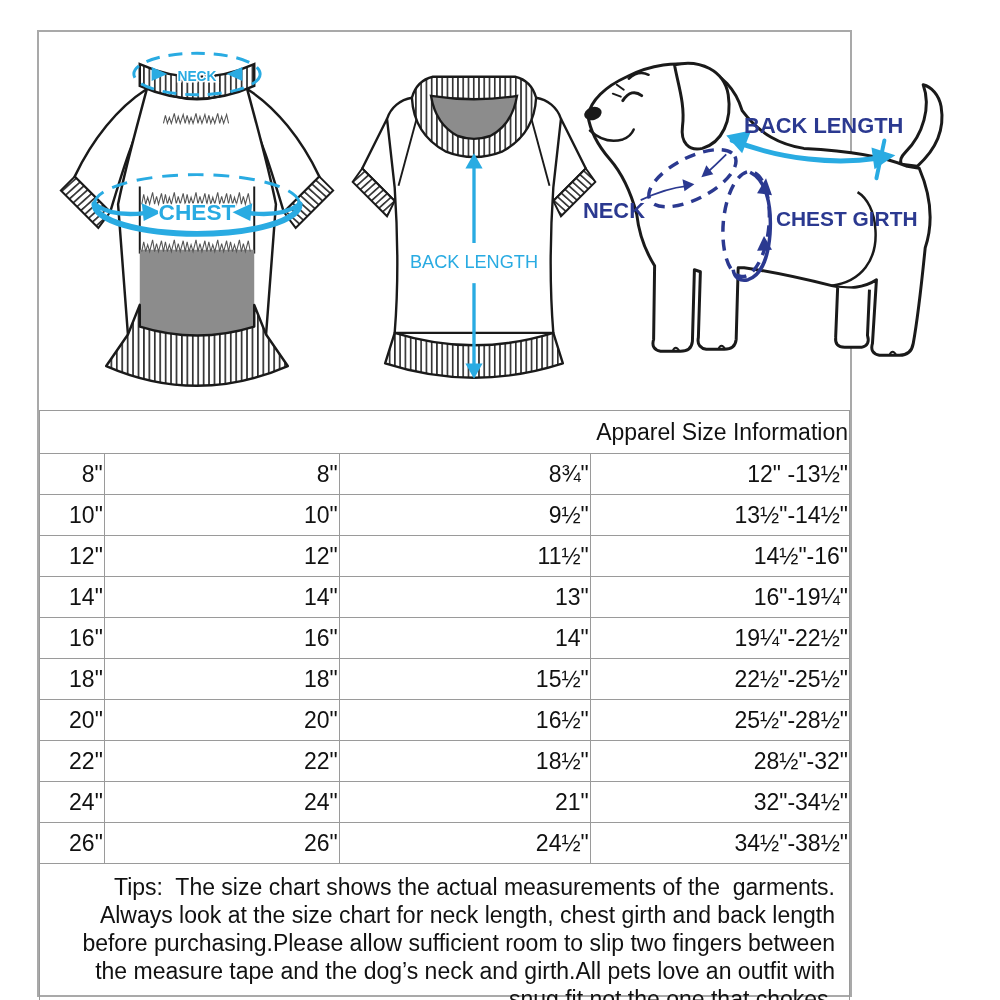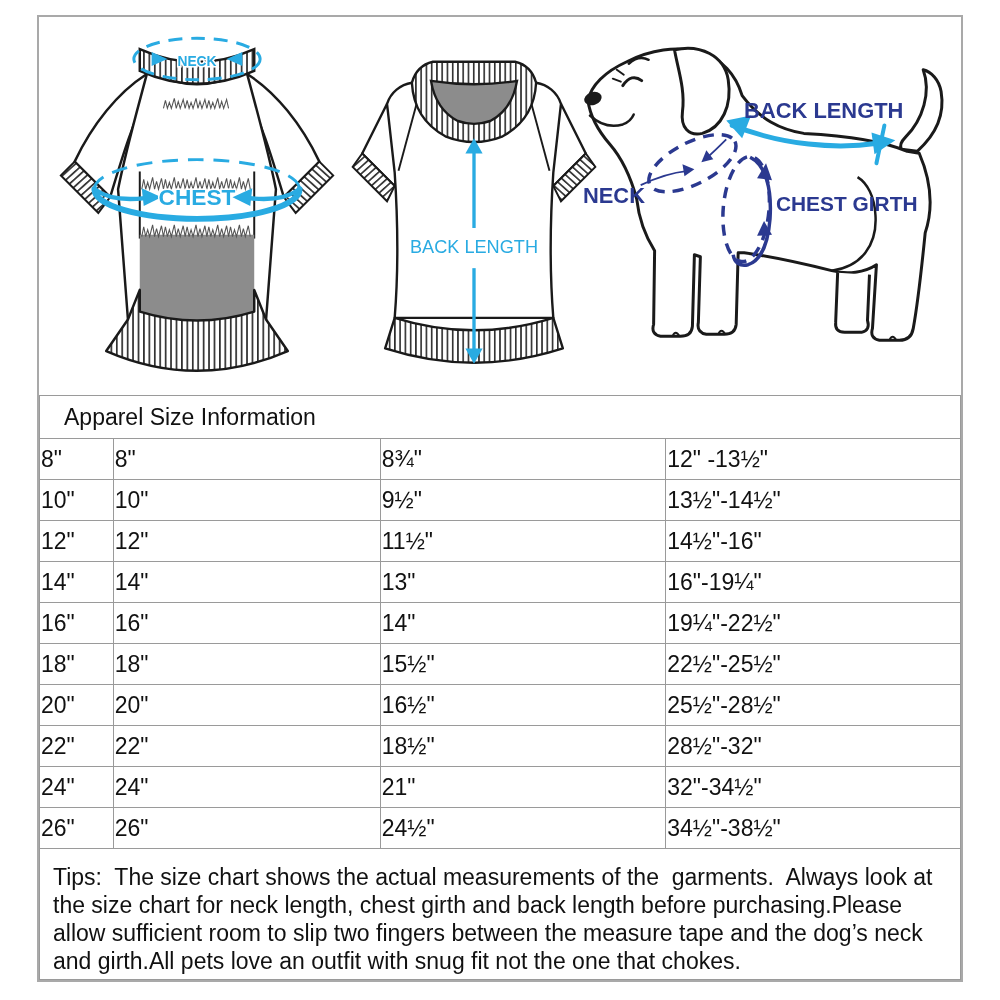--- a/index.html
+++ b/index.html
@@ -1,27 +1,27 @@
 <!DOCTYPE html>
 <html><head>
 <meta charset="utf-8">
 <style>
   html,body{margin:0;padding:0;background:#fff;}
   body{width:1000px;height:1000px;position:relative;font-family:"Liberation Sans",sans-serif;color:#111;}
-  .frame{position:absolute;left:37px;top:15px;width:926px;height:967px;border:2px solid #a9a9a9;box-sizing:border-box;background:#fff;}
+  .frame{position:absolute;left:37px;top:30px;width:815px;height:967px;border:2px solid #a9a9a9;box-sizing:border-box;background:#fff;}
   .illos{position:absolute;left:0;top:0;width:100%;height:378px;}
   .illo{position:absolute;top:0;}
   #illo-a{left:10px;top:4px;}
   #illo-b{left:306px;top:4px;}
   #illo-c{left:542px;top:6px;}
   svg text{font-family:"Liberation Sans",sans-serif;}
   .blue-label{fill:#29ABE2;paint-order:stroke;stroke:#ffffff;stroke-width:3px;font-weight:bold;}
   .navy-label{fill:#2B3990;font-weight:bold;}
   table.size-table{position:absolute;left:0;top:378px;width:100%;height:585px;border-collapse:collapse;table-layout:fixed;}
-  table.size-table td{border:1px solid #9a9a9a;text-align:left;vertical-align:middle;font-size:23px;color:#111;}
+  table.size-table td{border:1px solid #9a9a9a;text-align:right;vertical-align:middle;font-size:23px;color:#111;}
   td.title-cell{text-align:left;padding-left:24px;font-size:24px;height:40px;}
   tr.head-row td{font-size:23px;height:39px;}
   tr.data-row td{height:38px;}
   td.tips-cell{text-align:left;vertical-align:top;padding:9px 14px 0 13px;font-size:20px;line-height:28px;white-space:pre-wrap;}
 </style>
 </head>
 <body>
 
 <div class="frame">
 

